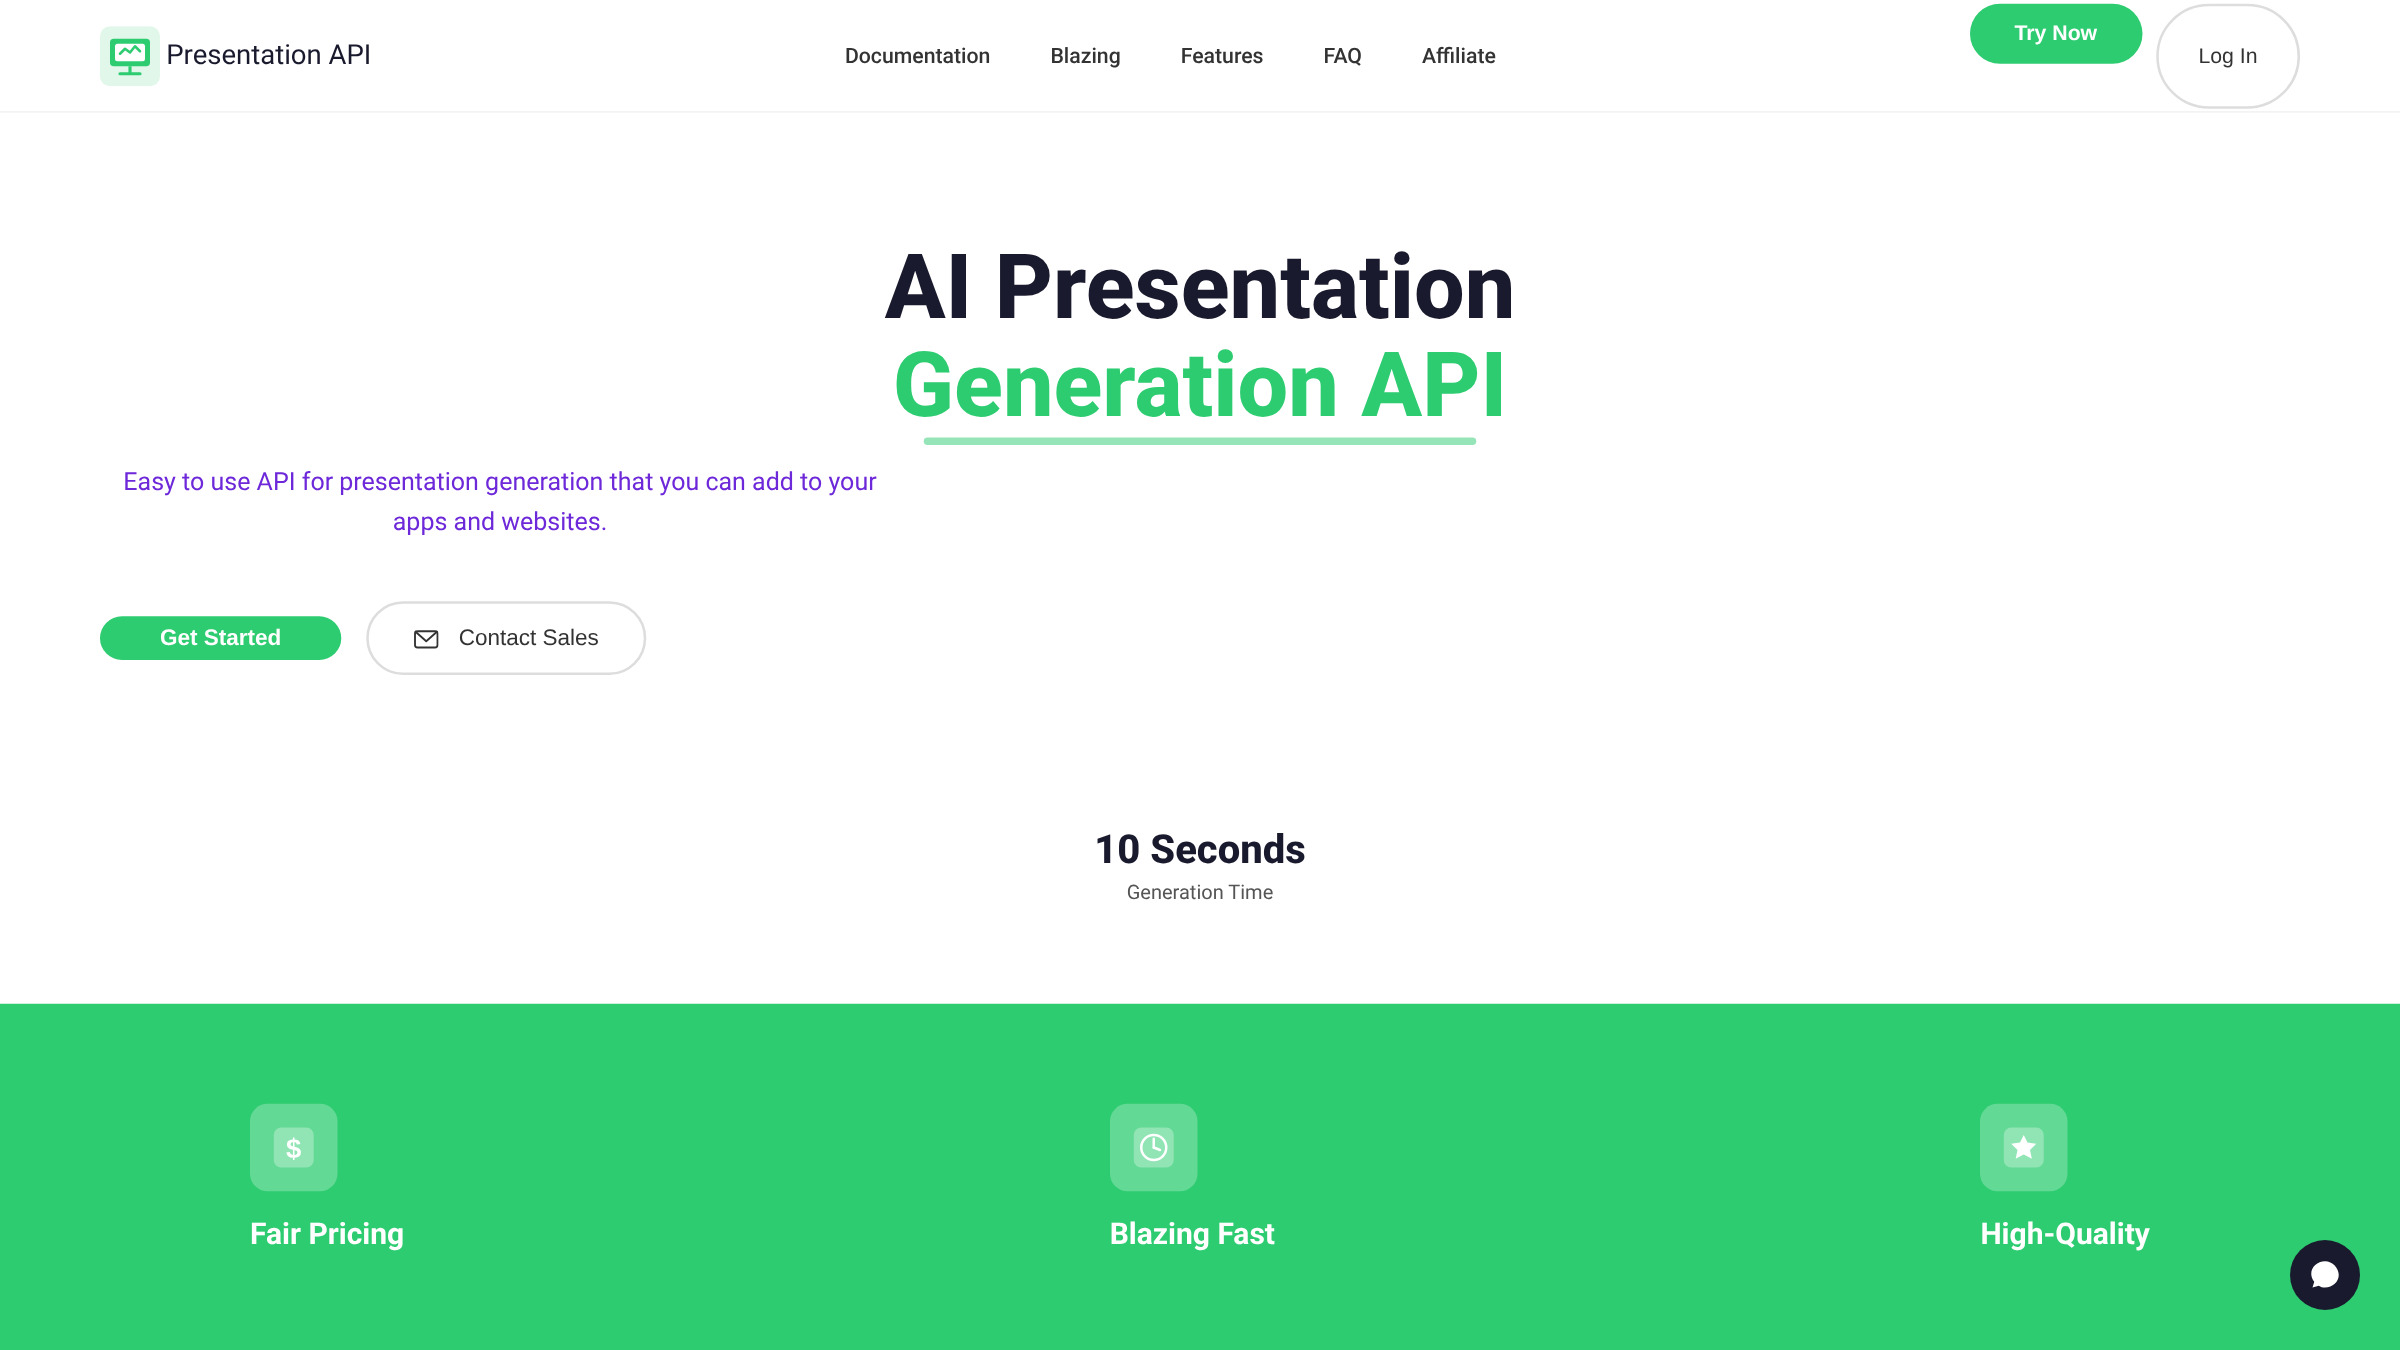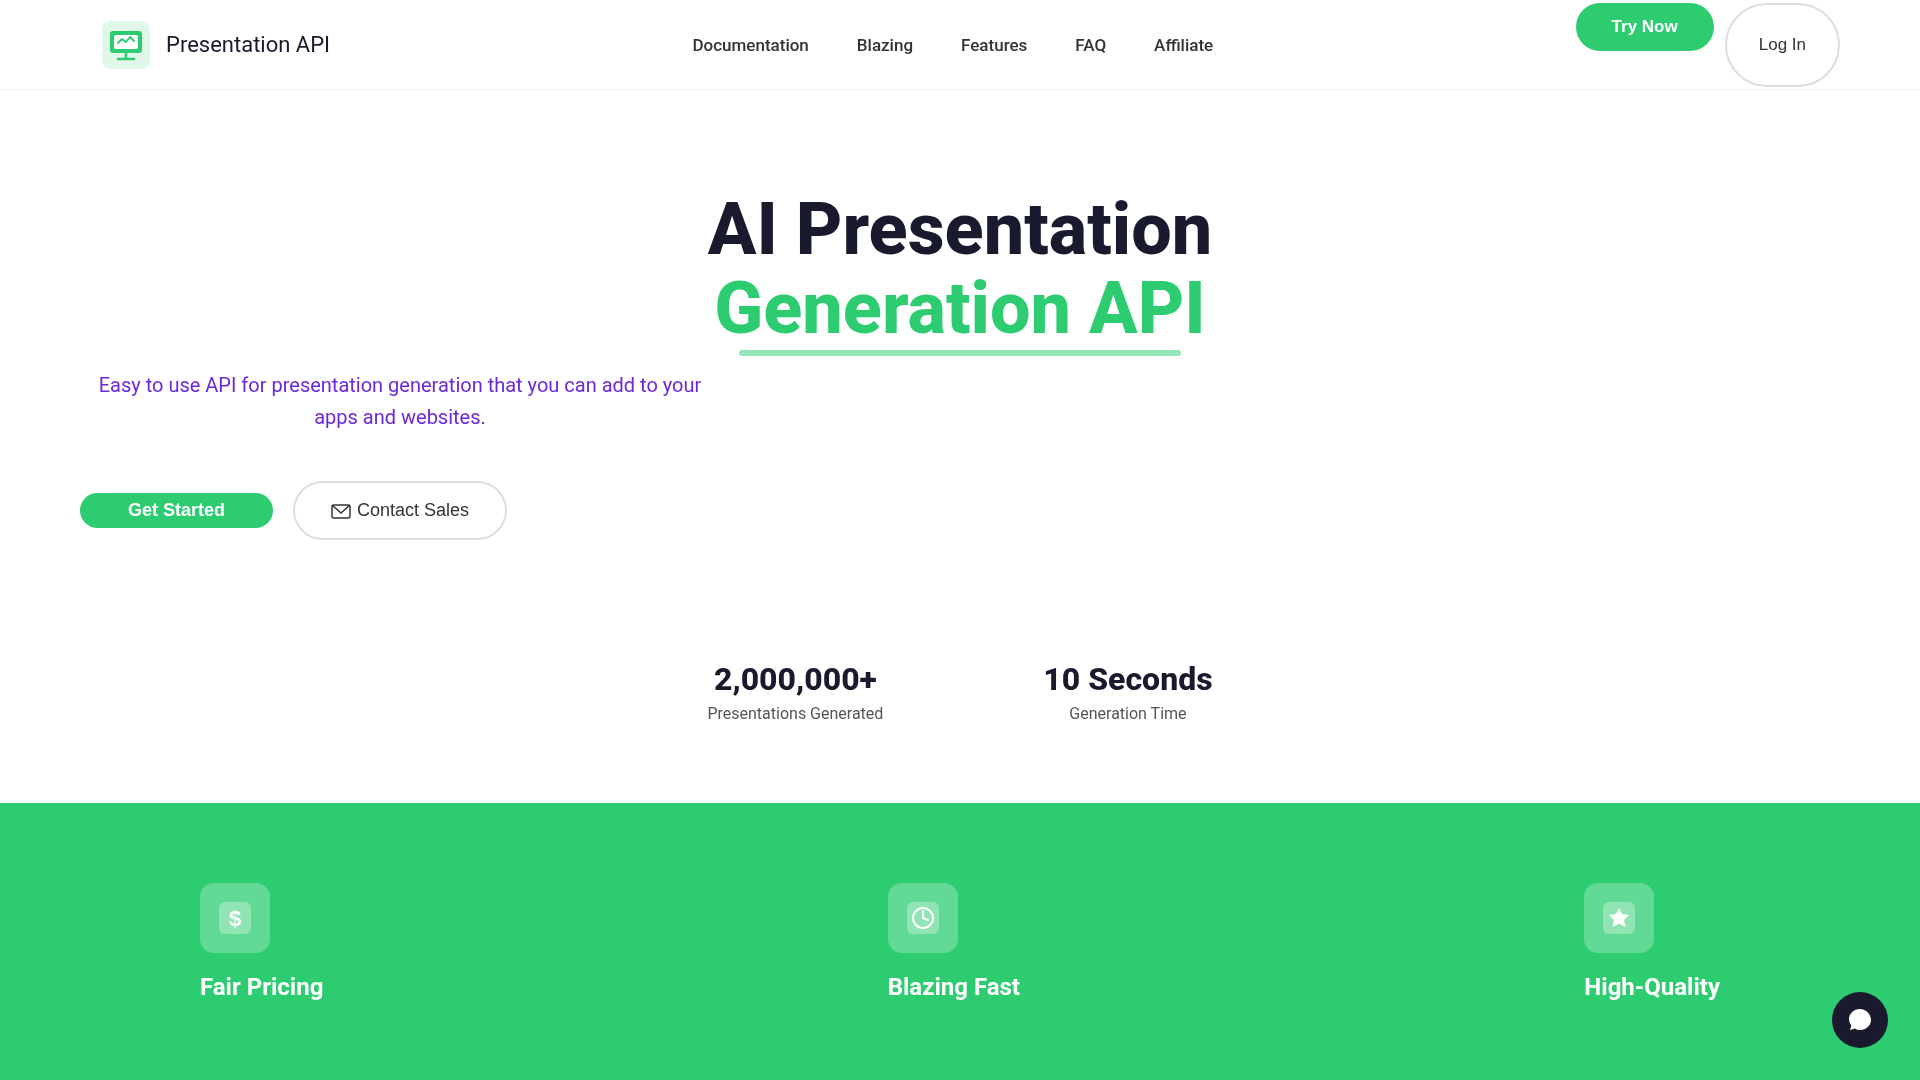--- a/index.html
+++ b/index.html
@@ -23,23 +23,22 @@
       justify-content: space-between;
       padding: 0 80px;
       height: 90px;
       background: #ffffff;
       border-bottom: 1px solid #f0f0f0;
     }
 
     .navbar-logo {
       display: flex;
       align-items: center;
-      gap: 16px;
+      gap: 5px;
       text-decoration: none;
-      margin-left: 22px;
     }
 
     .logo-icon {
       width: 48px;
       height: 48px;
     }
 
     .logo-text {
       font-size: 22px;
       font-weight: 700;
@@ -160,21 +159,21 @@
       background: transparent;
       color: #333;
       border: 2px solid #ddd;
       border-radius: 50px;
       padding: 17px 36px;
       font-size: 18px;
       font-weight: 500;
       cursor: pointer;
       display: flex;
       align-items: center;
-      gap: 6px;
+      gap: 16px;
     }
 
     
     .stats {
       display: flex;
       justify-content: center;
       gap: 160px;
       padding: 60px 80px 80px;
       text-align: center;
     }
@@ -298,24 +297,20 @@
         <rect x="1" y="4" width="18" height="13" rx="2" stroke="#333" stroke-width="1.5" fill="none"></rect>
         <polyline points="1,4 10,12 19,4" stroke="#333" stroke-width="1.5" fill="none" stroke-linejoin="round"></polyline>
       </svg>
       <span>Contact Sales</span>
     </button>
   </div>
 </section>
 
 <div class="stats">
   <div class="stat-item">
-    <div class="stat-value">2,000,000+</div>
-    <div class="stat-label">Presentations Generated</div>
-  </div>
-  <div class="stat-item">
     <div class="stat-value">10 Seconds</div>
     <div class="stat-label">Generation Time</div>
   </div>
 </div>
 
 <section class="green-section">
   <div class="feature-item">
     <div class="feature-icon-box">
 
       <svg viewBox="0 0 36 36" xmlns="http://www.w3.org/2000/svg">

